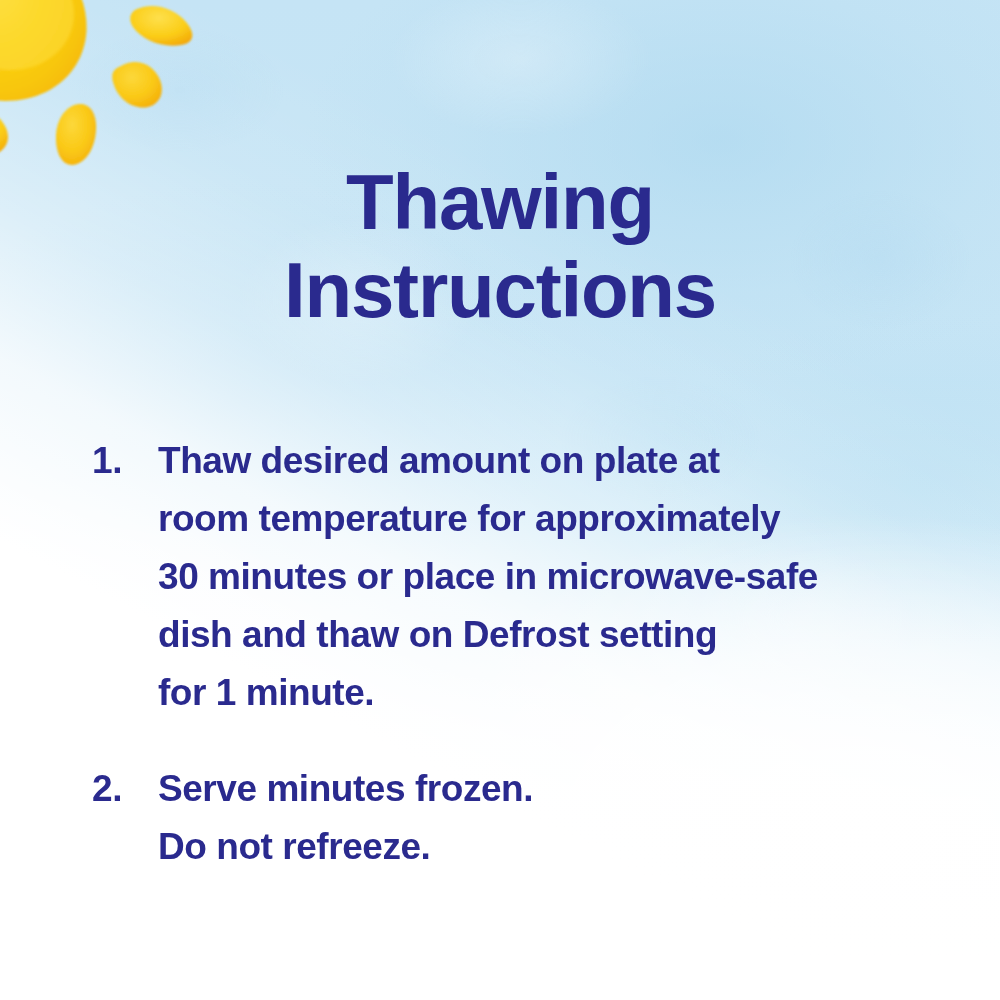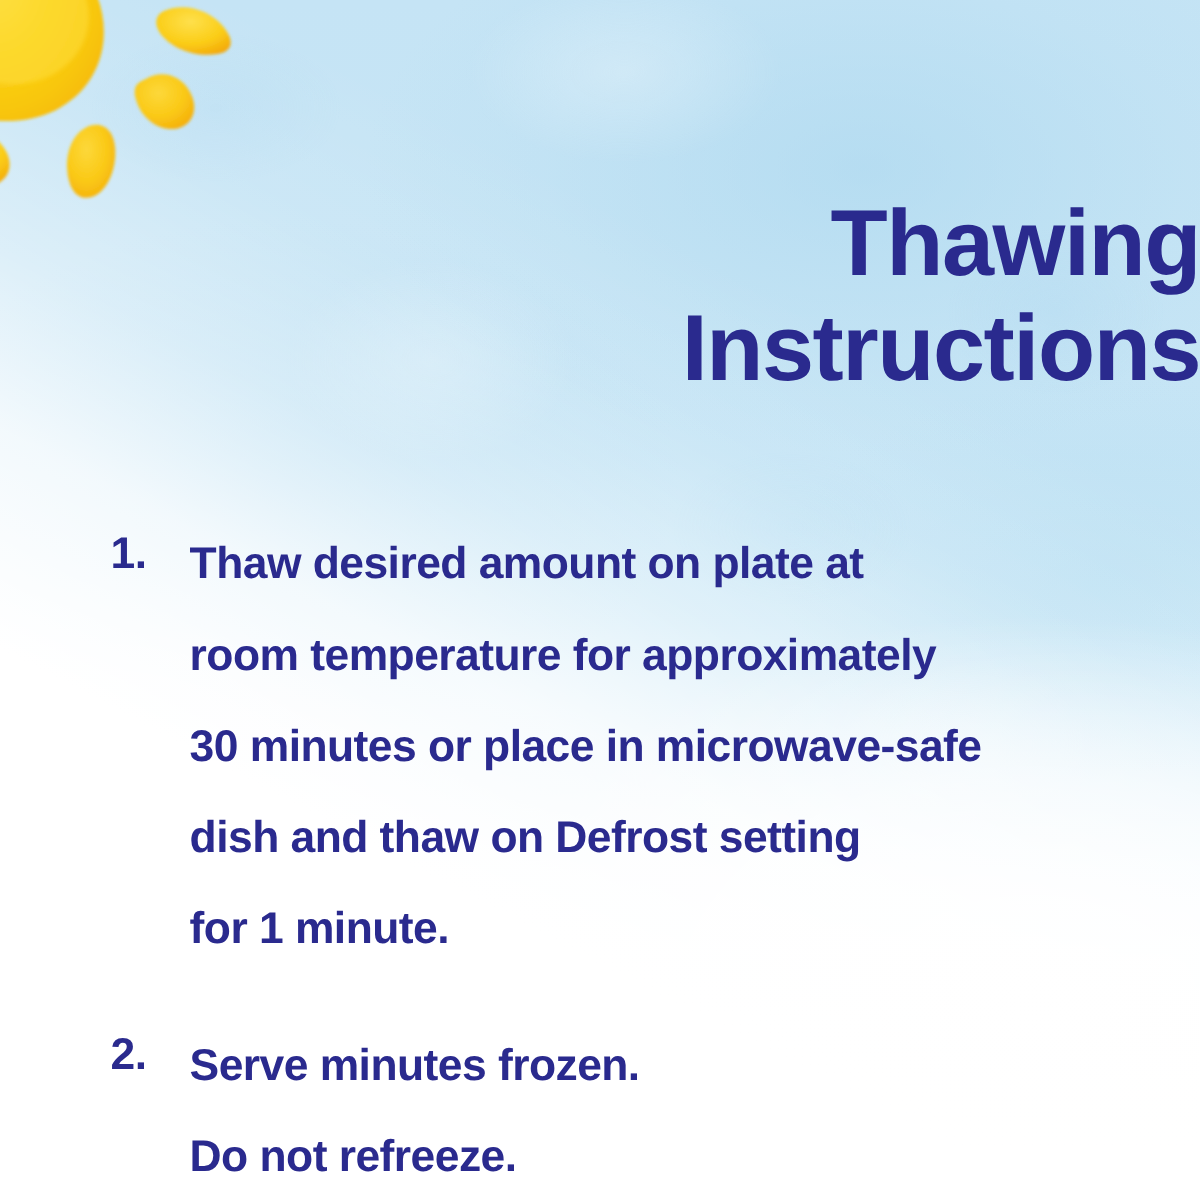--- a/index.html
+++ b/index.html
@@ -92,21 +92,21 @@
 
   
   #content {
     position:absolute; inset:0;
     color:#2a2a8e;
   }
 
   #page-title {
     position:absolute;
     top:158px; left:0; right:0;
-    text-align:right;
+    text-align:center;
     font-size:78px;
     font-weight:bold;
     line-height:88px;
     letter-spacing:-1.2px;
     color:#2a2a8e;
     white-space:pre-line;
   }
 
   #instruction-list {
     position:absolute;
@@ -130,21 +130,21 @@
     font-weight:bold;
     line-height:58px;
     color:#2a2a8e;
     letter-spacing:-0.3px;
   }
 
   .item-text {
     flex:1 1 auto;
     font-size:37px;
     font-weight:bold;
-    line-height:76px;
+    line-height:58px;
     color:#2a2a8e;
     letter-spacing:-0.45px;
     white-space:pre-line;
   }
 </style>
 </head>
 <body>
 
 <div id="card">
 

